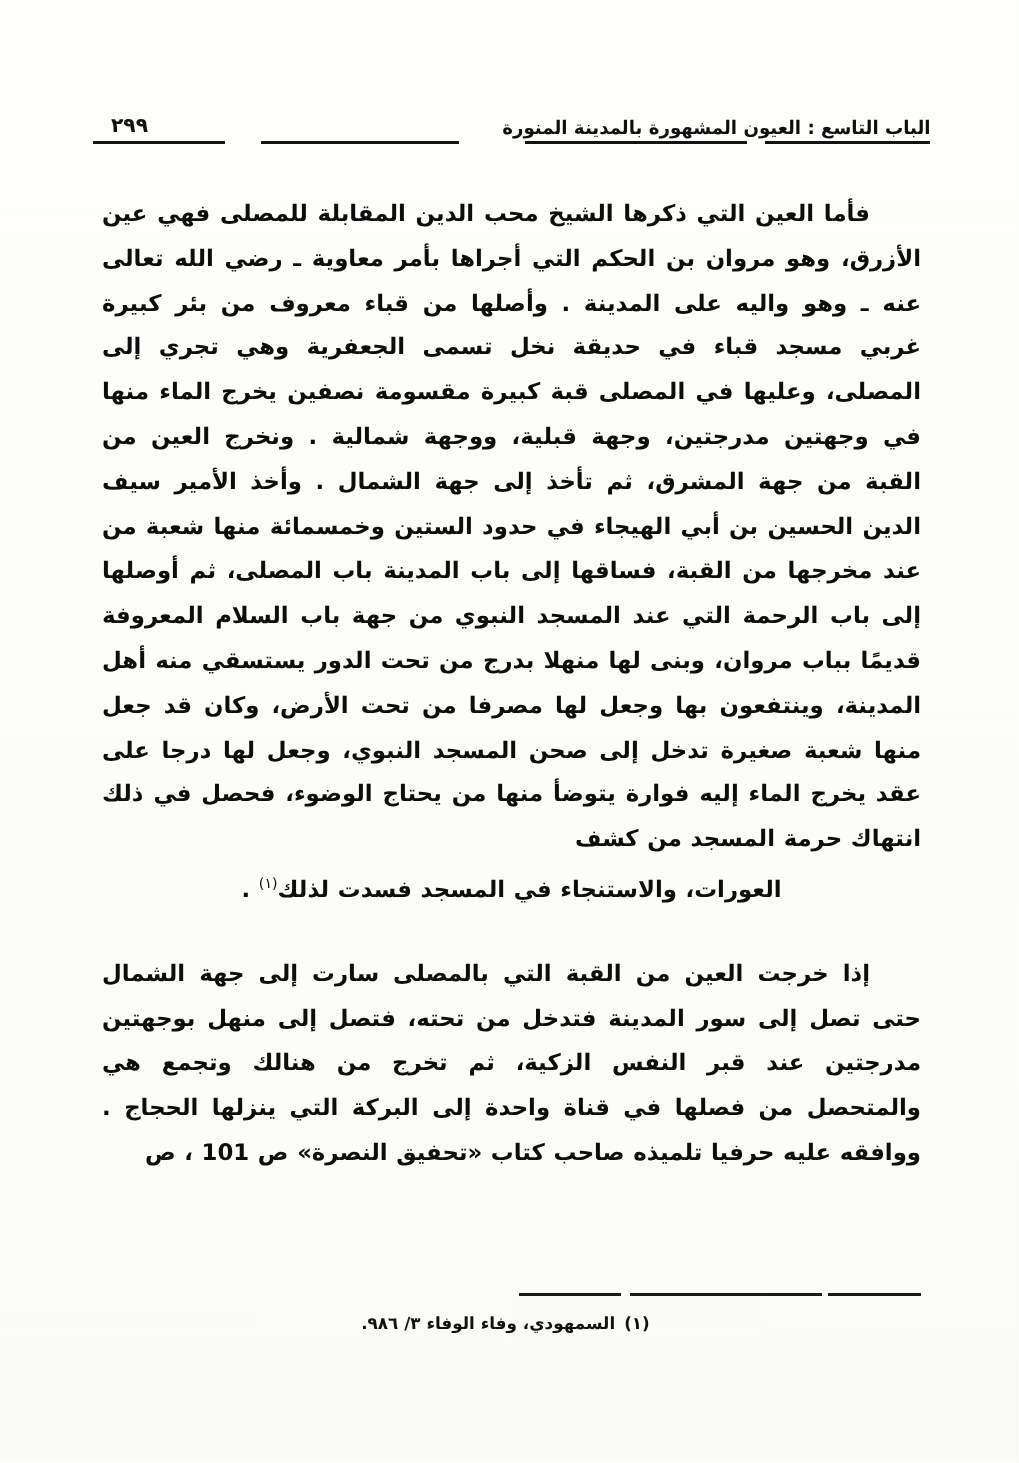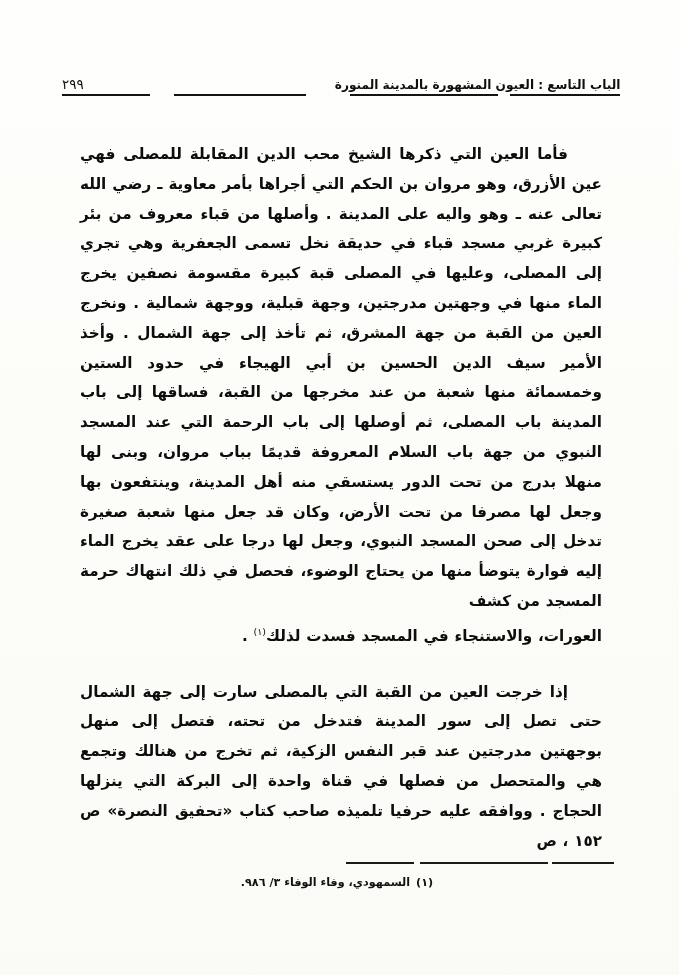--- a/index.html
+++ b/index.html
@@ -50,24 +50,25 @@
     font-weight: bold;
     letter-spacing: 0px;
     color: #0f0f0f;
     white-space: nowrap;
     direction: rtl;
     transform: scaleX(0.97);
     transform-origin: right bottom;
   }
   .rh-folio {
     font-size: 13.5px;
-    font-weight: normal;
+    font-weight: bold;
     color: #111;
     direction: rtl;
     letter-spacing: 1px;
+    margin-left: 12px;
   }
   .rh-rule {
     position: absolute;
     top: 28px;
     left: 0;
     right: 0;
     height: 3px;
   }
   .rh-rule span {
     position: absolute;
@@ -85,21 +86,21 @@
     position: absolute;
     top: 128px;
     left: 6px;
     right: 6px;
     direction: rtl;
     text-align: justify;
     text-justify: inter-word;
   }
 
   p.para {
-    margin: 12px;
+    margin: 0;
     font-size: 15.2px;
     line-height: 29.8px;
     color: #0d0d0d;
     text-indent: 34px;
     text-align: justify;
     font-weight: 600;
     word-spacing: 0.5px;
     letter-spacing: 0px;
   }
   p.para.gap {
@@ -108,21 +109,21 @@
 
   sup.fn-ref {
     font-size: 9.5px;
     vertical-align: super;
     font-weight: normal;
   }
 
   
   .tail-center {
     display: block;
-    text-align: right;
+    text-align: center;
     text-indent: 0;
   }
 
   
   .footnote-area {
     position: absolute;
     left: 6px;
     right: 6px;
     top: 862px;
     direction: rtl;
@@ -170,21 +171,21 @@
         <span class="s2"></span>
         <span class="s3"></span>
         <span class="s4"></span>
       </div>
     </div>
 
     <div class="body-col">
 
       <p class="para"><span>فأما العين التي ذكرها الشيخ محب الدين المقابلة للمصلى فهي عين الأزرق، وهو مروان بن الحكم التي أجراها بأمر معاوية ـ رضي الله تعالى عنه ـ وهو واليه على المدينة . وأصلها من قباء معروف من بئر كبيرة غربي مسجد قباء في حديقة نخل تسمى الجعفرية وهي تجري إلى المصلى، وعليها في المصلى قبة كبيرة مقسومة نصفين يخرج الماء منها في وجهتين مدرجتين، وجهة قبلية، ووجهة شمالية . ونخرج العين من القبة من جهة المشرق، ثم تأخذ إلى جهة الشمال . وأخذ الأمير سيف الدين الحسين بن أبي الهيجاء في حدود الستين وخمسمائة منها شعبة من عند مخرجها من القبة، فساقها إلى باب المدينة باب المصلى، ثم أوصلها إلى باب الرحمة التي عند المسجد النبوي من جهة باب السلام المعروفة قديمًا بباب مروان، وبنى لها منهلا بدرج من تحت الدور يستسقي منه أهل المدينة، وينتفعون بها وجعل لها مصرفا من تحت الأرض، وكان قد جعل منها شعبة صغيرة تدخل إلى صحن المسجد النبوي، وجعل لها درجا على عقد يخرج الماء إليه فوارة يتوضأ منها من يحتاج الوضوء، فحصل في ذلك انتهاك حرمة المسجد من كشف</span><span class="tail-center"><span>العورات، والاستنجاء في المسجد فسدت لذلك</span><sup class="fn-ref">(١)</sup><span> .</span></span></p>
 
-      <p class="para gap"><span>إذا خرجت العين من القبة التي بالمصلى سارت إلى جهة الشمال حتى تصل إلى سور المدينة فتدخل من تحته، فتصل إلى منهل بوجهتين مدرجتين عند قبر النفس الزكية، ثم تخرج من هنالك وتجمع هي والمتحصل من فصلها في قناة واحدة إلى البركة التي ينزلها الحجاج . ووافقه عليه حرفيا تلميذه صاحب كتاب «تحفيق النصرة» ص ١٥٢ ، ص</span></p>
+      <p class="para gap"><span>إذا خرجت العين من القبة التي بالمصلى سارت إلى جهة الشمال حتى تصل إلى سور المدينة فتدخل من تحته، فتصل إلى منهل بوجهتين مدرجتين عند قبر النفس الزكية، ثم تخرج من هنالك وتجمع هي والمتحصل من فصلها في قناة واحدة إلى البركة التي ينزلها الحجاج . ووافقه عليه حرفيا تلميذه صاحب كتاب «تحفيق النصرة» ص 101 ، ص</span></p>
 
     </div>
 
     <div class="footnote-area">
       <div class="fn-rule">
         <span class="f1"></span>
         <span class="f2"></span>
         <span class="f3"></span>
       </div>
       <div class="fn-text"><span class="fn-num">(١)</span><span>السمهودي، وفاء الوفاء ٣/ ٩٨٦.</span></div>

